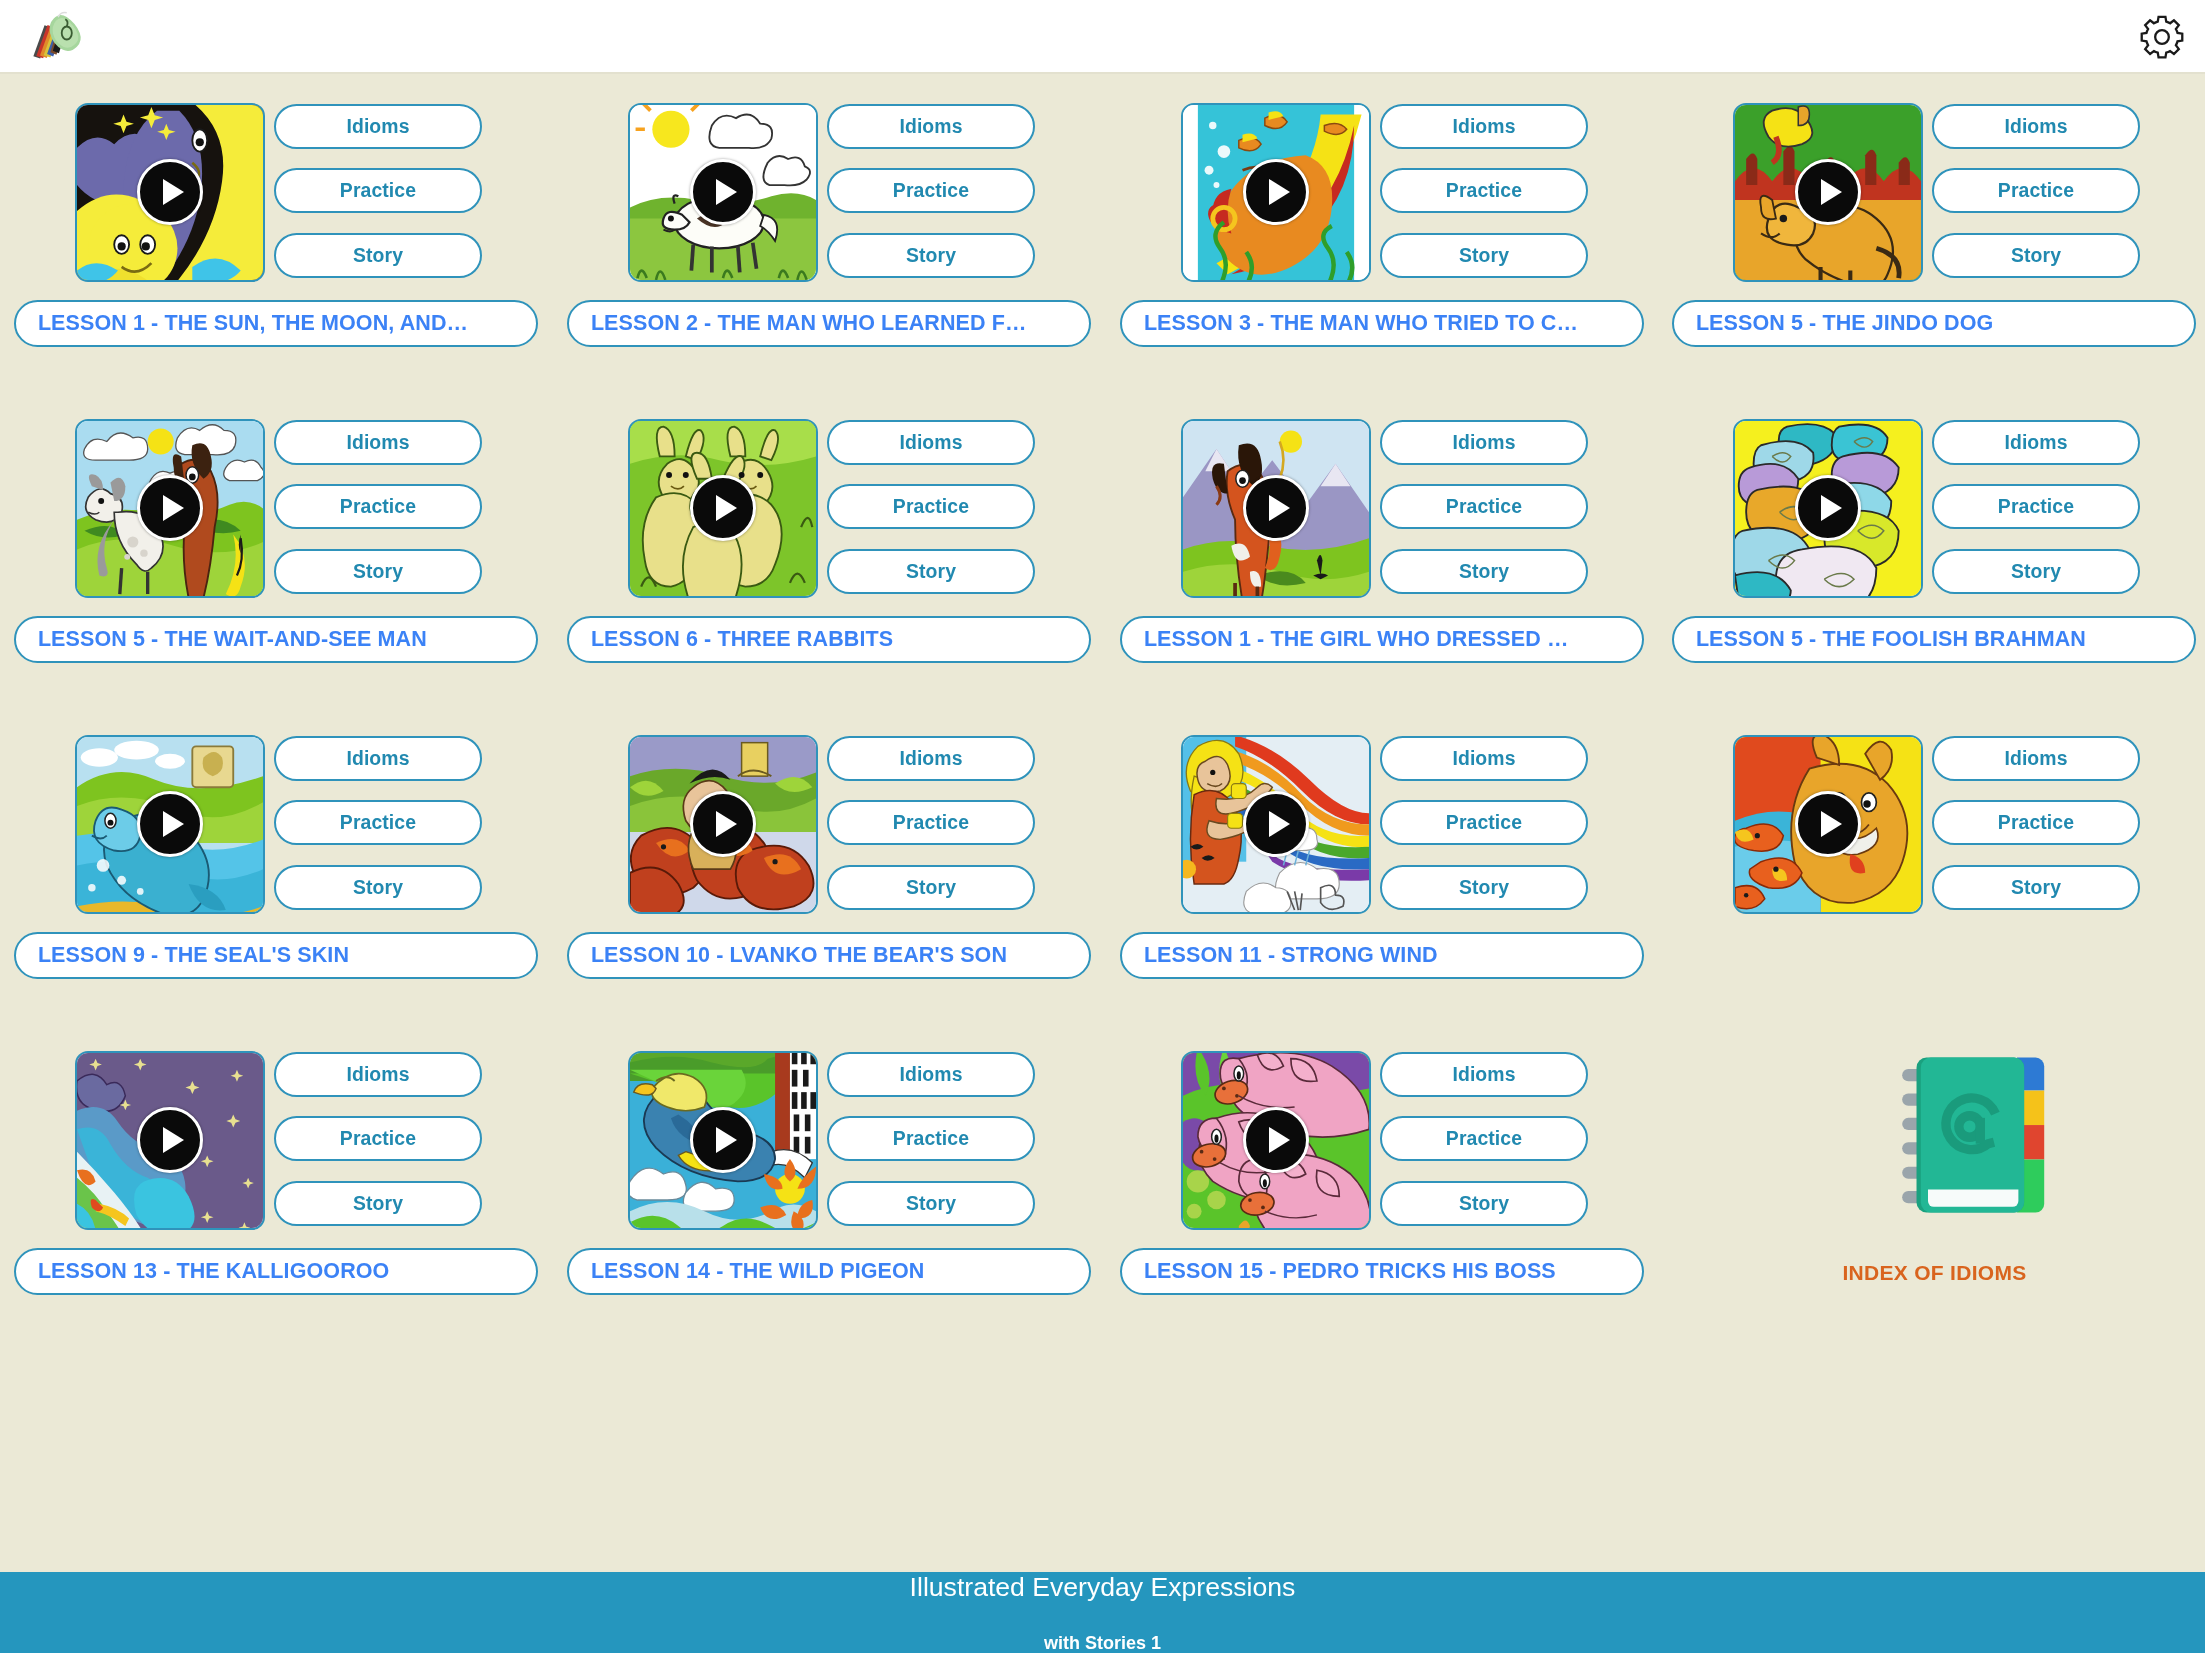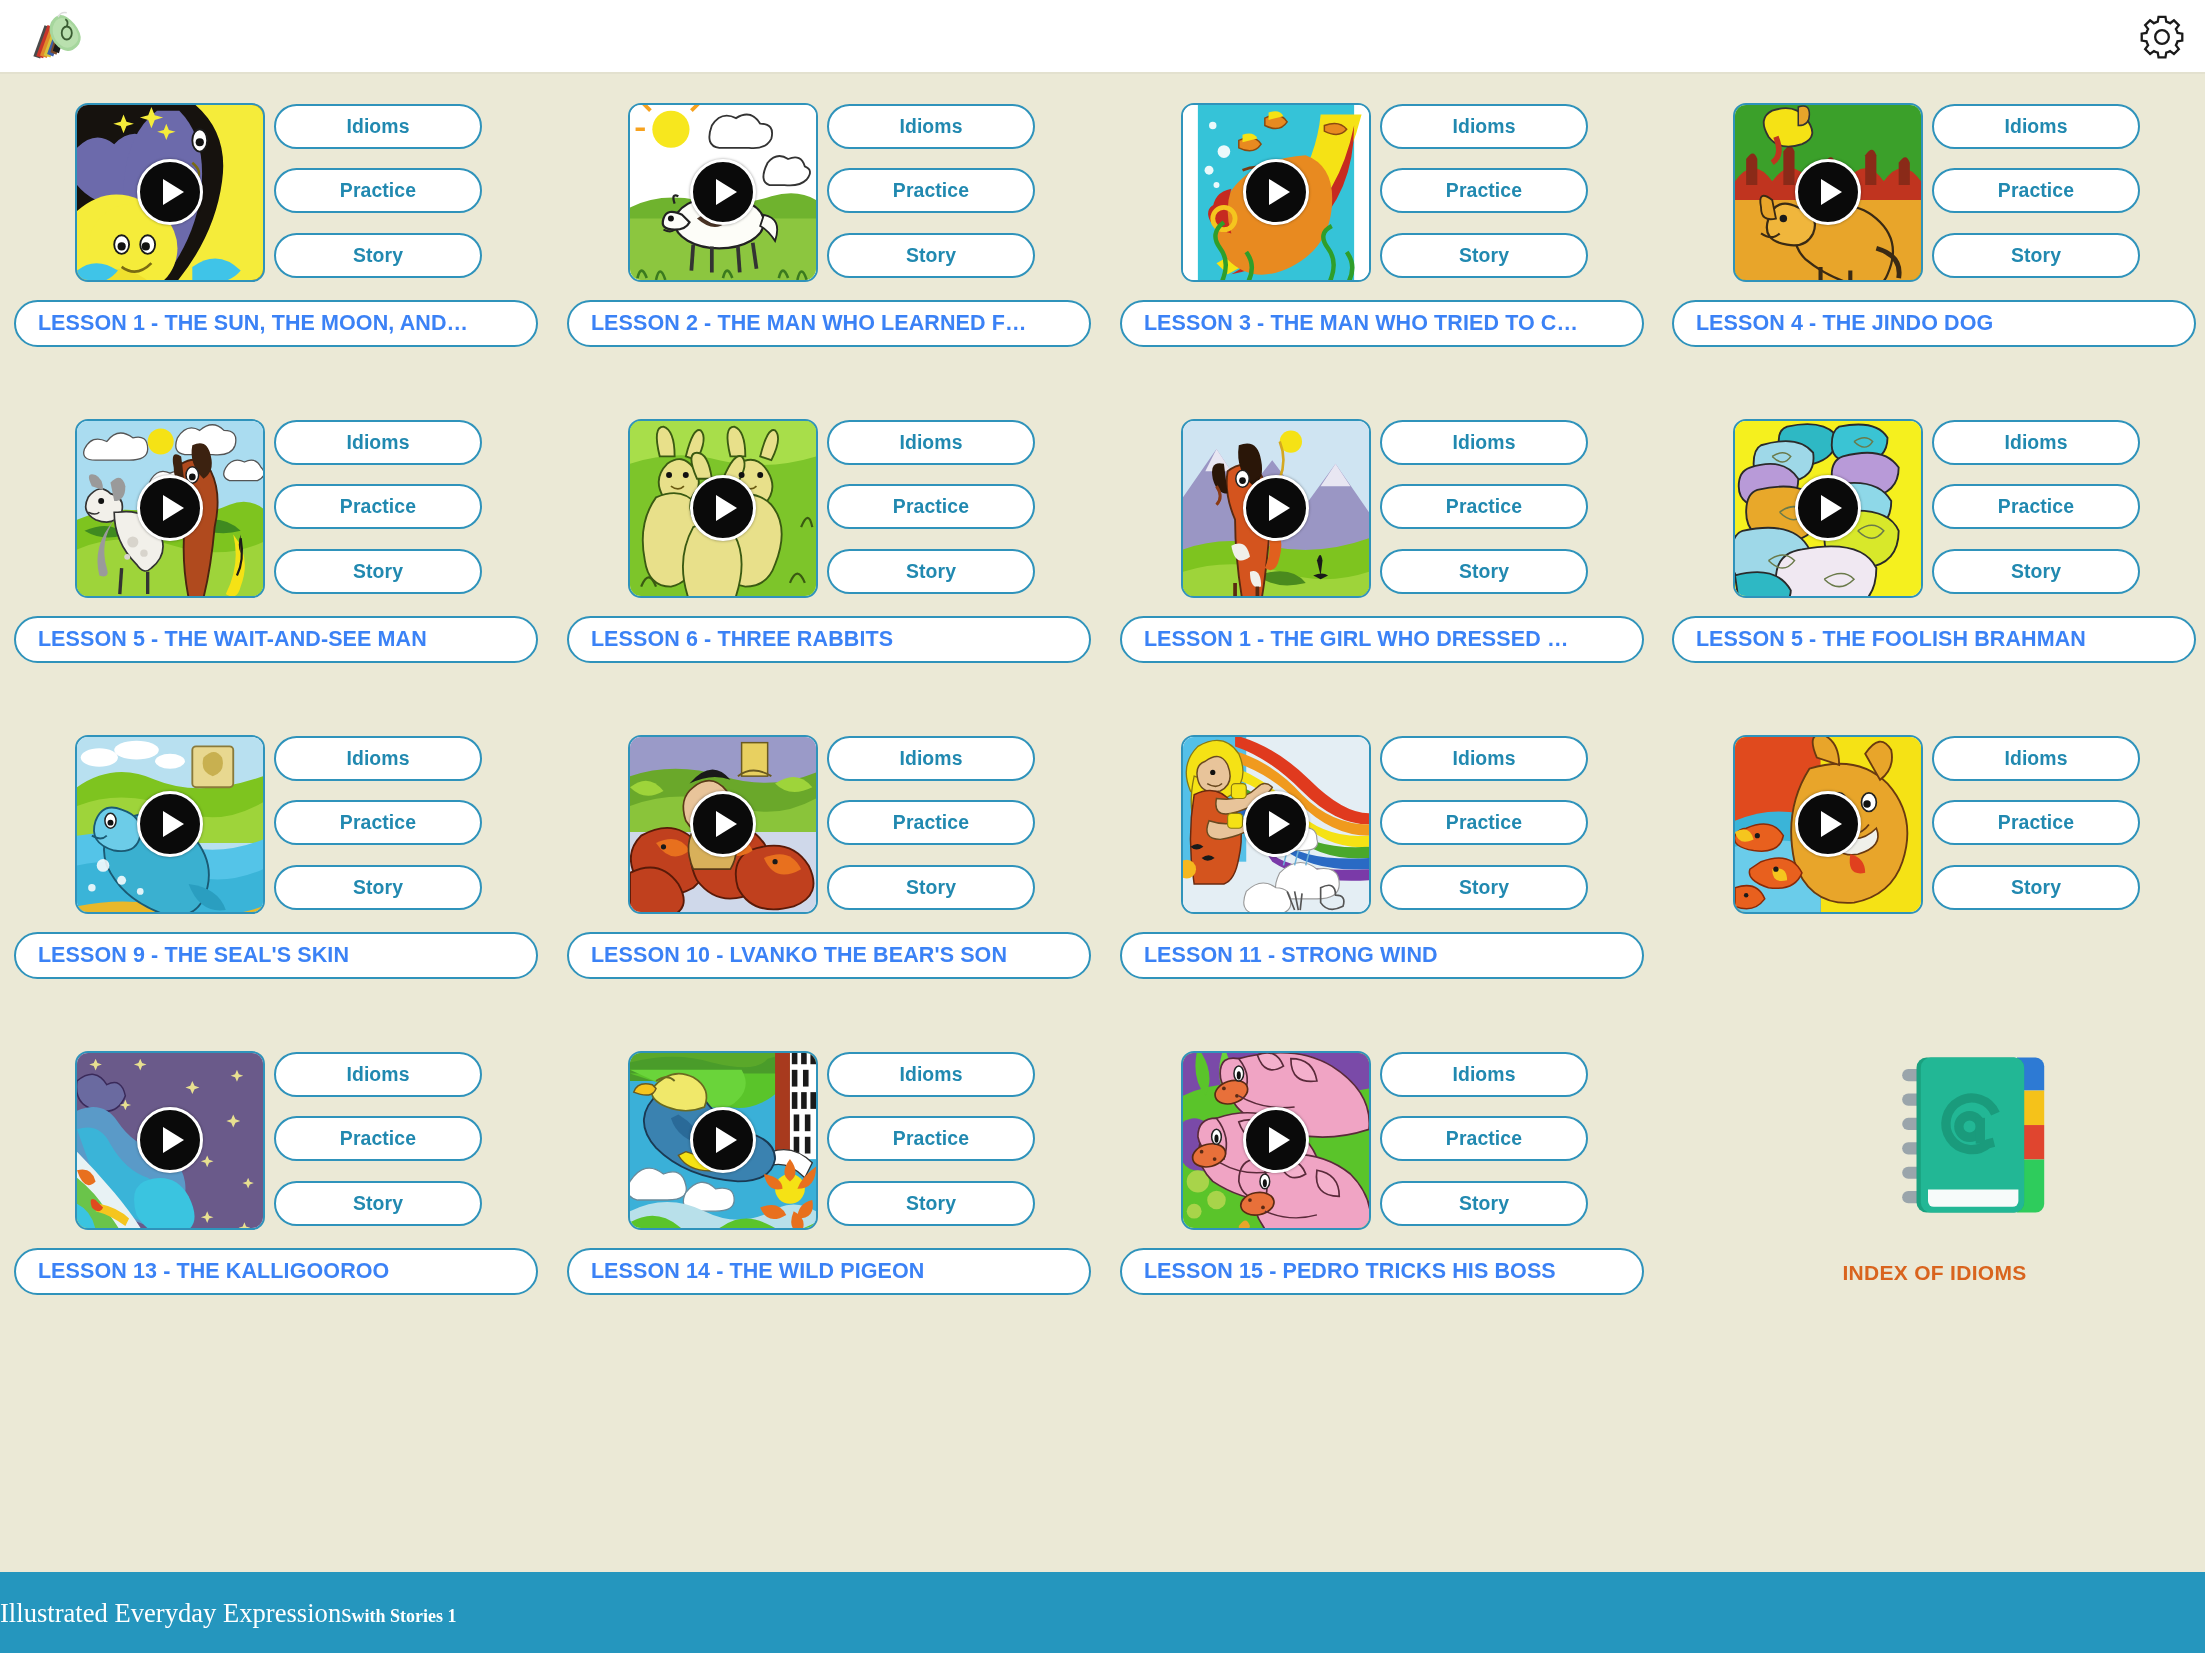--- a/index.html
+++ b/index.html
@@ -146,22 +146,22 @@
     font-weight: bold;
     letter-spacing: 0.3px;
   }
 
   
   #footer {
     position: absolute;
     left: 0; bottom: 0;
     width: 2205px; height: 82px;
     background: #2596be;
-    display: flex; flex-direction: row;
-    align-items: center; justify-content: flex-start; font-family: Liberation Serif, serif;
+    display: flex; flex-direction: column;
+    align-items: center; justify-content: space-between;
   }
   #footer .f1 { color: #ffffff; font-size: 26.6px; }
   #footer .f2 { color: #ffffff; font-size: 18px; font-weight: bold; margin-top: 6.5px; }
 </style>
 </head>
 <body>
 
 <div id="topbar">
   <div id="app-logo">
     <svg viewBox="0 0 90 80">
@@ -370,21 +370,21 @@
         <div class="play-badge">
             <div class="tri"></div>
           </div>
       </div>
       <div class="btn-col">
         <div class="pill">Idioms</div>
         <div class="pill">Practice</div>
         <div class="pill">Story</div>
       </div>
       <div class="title-bar">
-        <span>LESSON 4 - THE JINDO DOG</span>
+        <span>LESSON 5 - THE JINDO DOG</span>
       </div>
     </div>
   </div>
 
   <div class="row">
 
     <div class="card c0">
       <div class="thumb-wrap">
         <svg viewBox="0 0 100 100" preserveAspectRatio="xMidYMid slice">
           <rect width="100" height="100" fill="#aadcf0"></rect>

